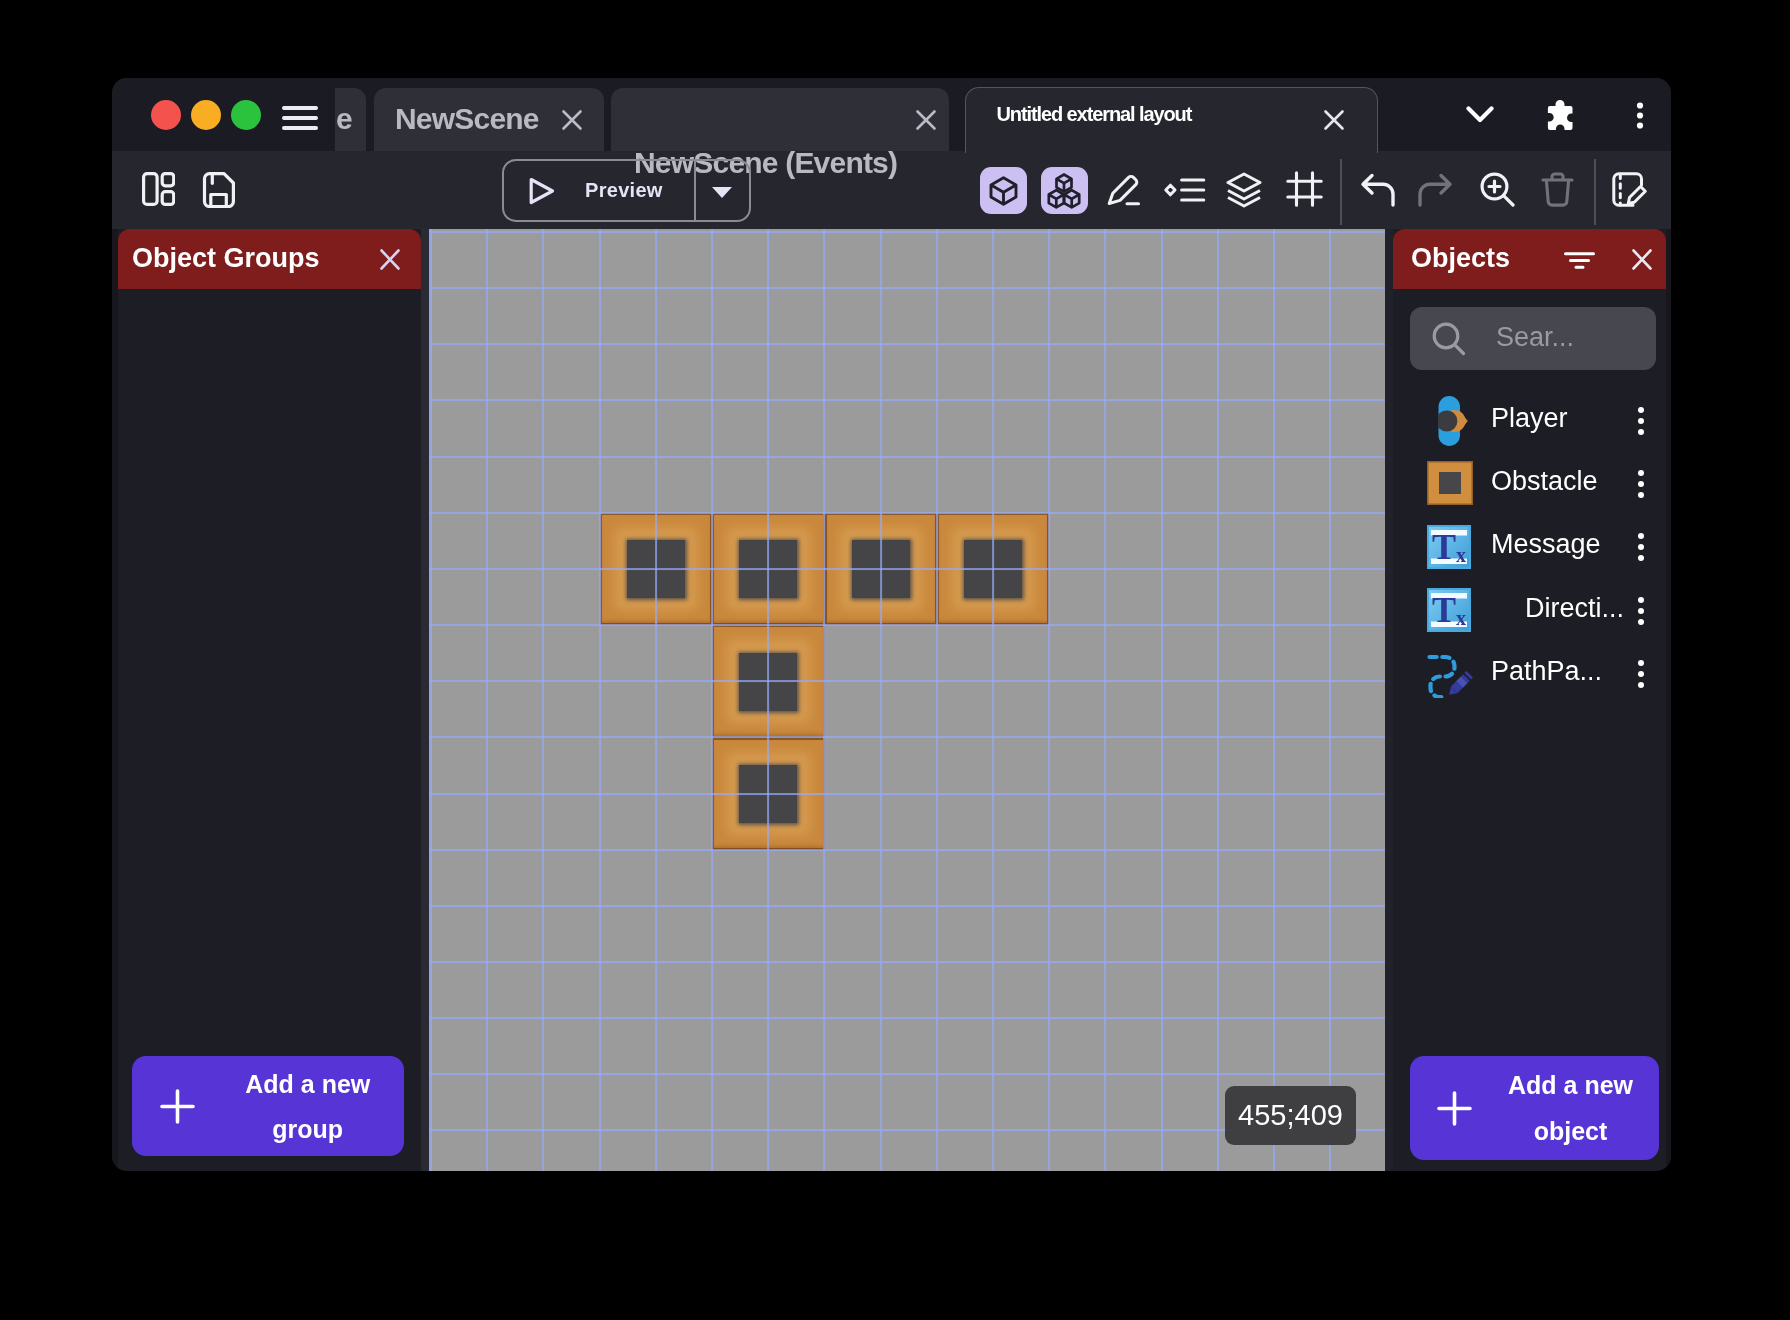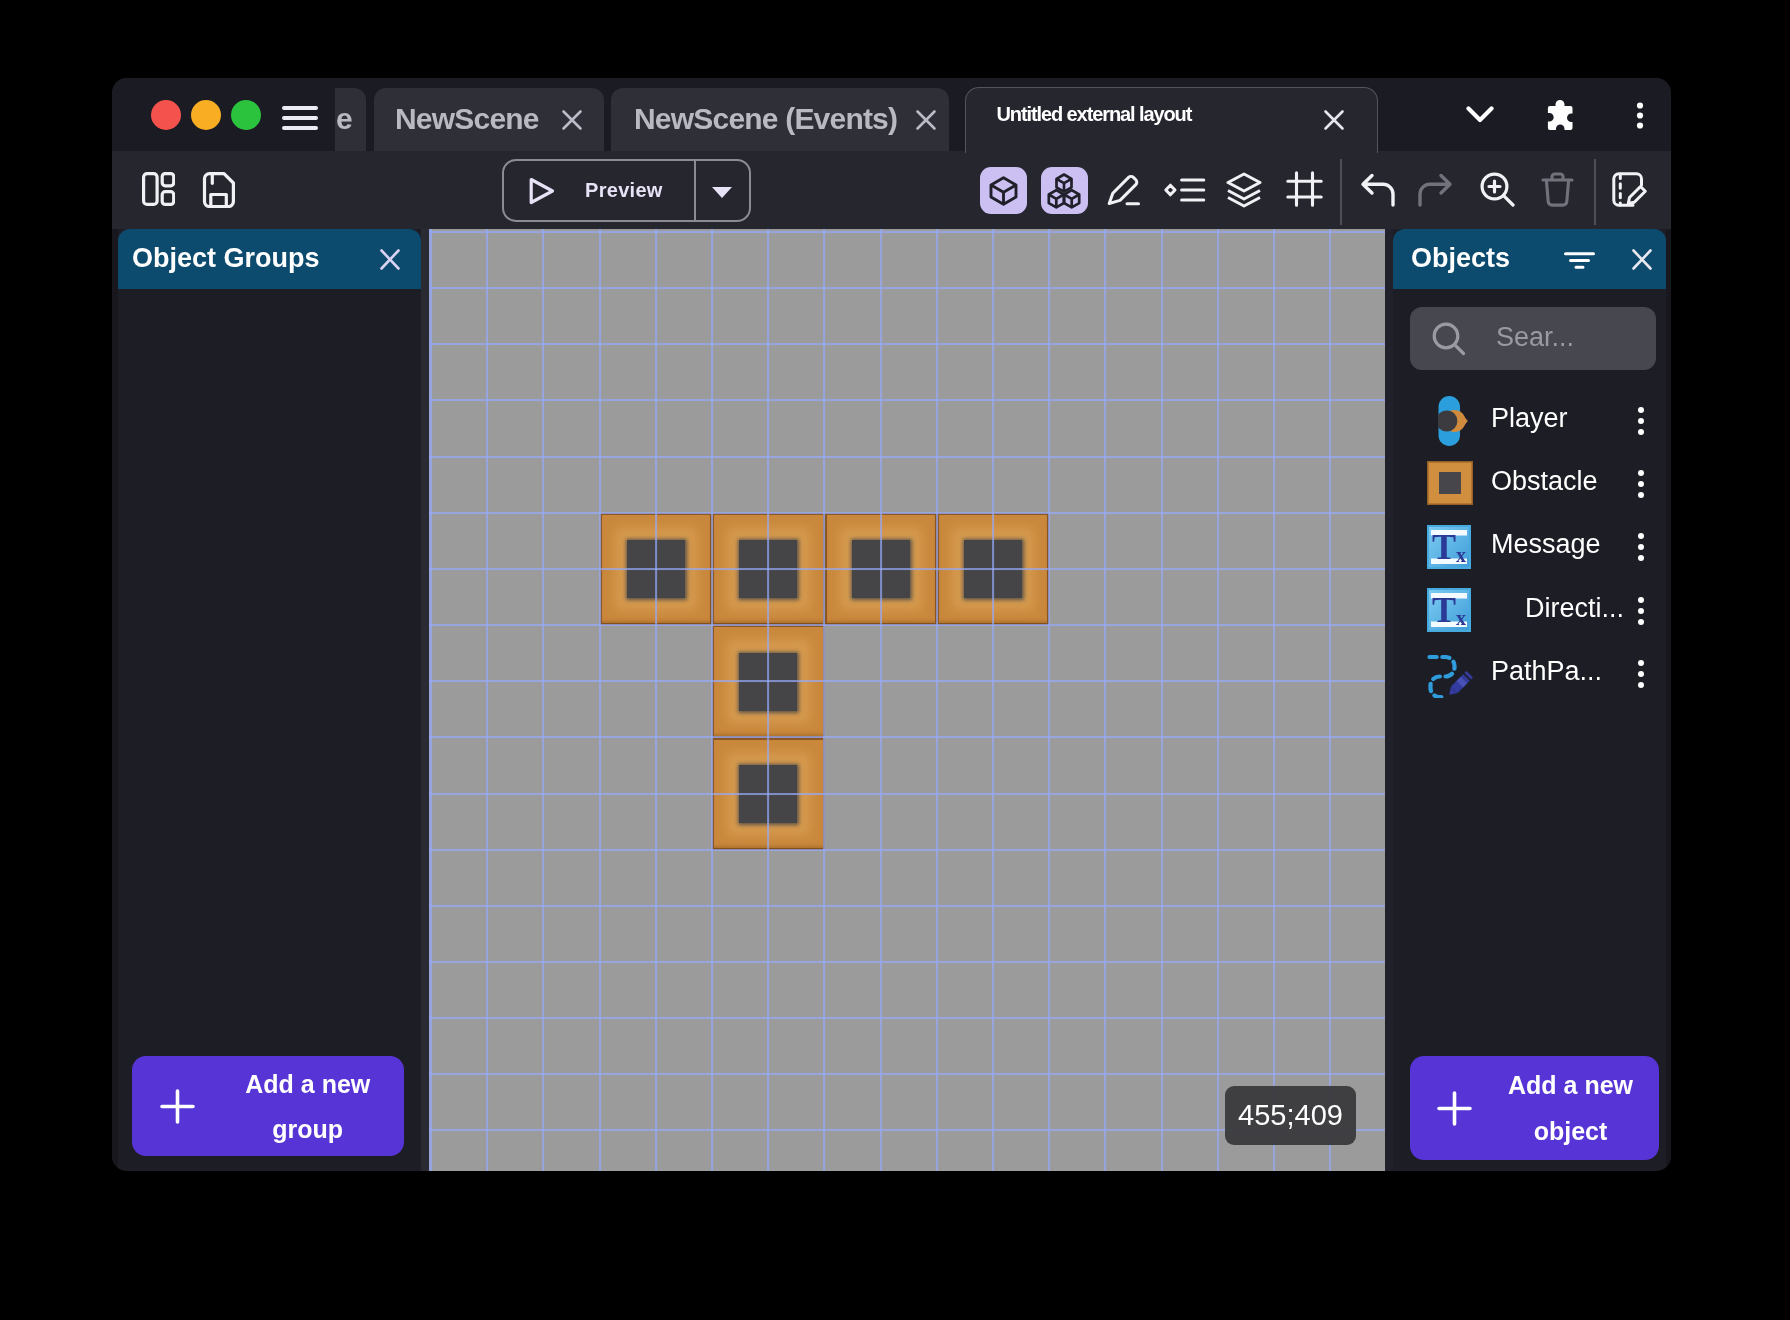--- a/index.html
+++ b/index.html
@@ -18,21 +18,21 @@
   background:#26262f; border:1.5px solid #54545e; border-bottom:none;
   border-radius:14px 14px 0 0; color:#fff; font-size:20px; font-weight:bold; z-index:5; }
 #toolbar { position:absolute; left:0; top:73px; width:100%; height:78.2px; background:#26262f; }
 #previewbtn { position:absolute; left:390px; top:80.5px; width:249px; height:63px;
   border:2px solid #8b8b95; border-radius:14px; color:#e7e2f6; font-size:20px; font-weight:bold; }
 #publishbtn { position:absolute; left:658px; top:80.5px; width:188px; height:63.5px;
   background:#5b2fdf; border-radius:14px; color:#fff; font-size:24.5px; font-weight:bold; }
 .toggle { position:absolute; top:88.5px; width:47px; height:47.5px; background:#ccc0f2; border-radius:11px; }
 .sep { position:absolute; top:81px; width:2px; height:66px; background:#4e4e58; }
 .icon { position:absolute; }
-.panel-h { position:absolute; top:151.2px; height:60.3px; background:#0c4a6e;
+.panel-h { position:absolute; top:151.2px; height:60.3px; background:#7f1d1d;
   border-radius:12px 12px 0 0; color:#fff; font-size:27px; font-weight:bold; }
 .panel-b { position:absolute; top:211.5px; bottom:0; background:#1d1d25; }
 .searchbox { position:absolute; top:229px; height:63px; background:#47474f; border-radius:12px; }
 .ph { position:absolute; top:15px; color:#9a9aa2; font-size:27px; }
 .addbtn { position:absolute; background:#5634d5; border-radius:14px; color:#fff;
   font-size:25px; font-weight:bold; }
 .addbtn .txt { position:absolute; text-align:center; line-height:45.5px; }
 .row { position:absolute; color:#fff; font-size:27px; font-weight:normal; }
 .kebab { position:absolute; width:6px; }
 .kebab i { position:absolute; left:0; width:6px; height:6px; border-radius:50%; background:#fff; }
@@ -78,21 +78,21 @@
   <div class="tab" style="left:262px; width:230px;">
     <div class="lbl" style="left:21px;">NewScene</div>
     <div class="tabx" style="left:186px;">
         <svg width="24" height="24" viewBox="0 0 24 24">
           <path d="M3.5 3.5 L20.5 20.5 M20.5 3.5 L3.5 20.5" stroke="#b9bcc6" stroke-width="2.6" stroke-linecap="round"></path>
         </svg>
       </div>
   </div>
 
   <div class="tab" style="left:499px; width:338px;">
-    <div class="lbl" style="left:23px;">NewScene (Events)</div>
+    <div class="lbl" style="left:23px;margin-top:44px;">NewScene (Events)</div>
     <div class="tabx" style="left:303px;">
         <svg width="24" height="24" viewBox="0 0 24 24">
           <path d="M3.5 3.5 L20.5 20.5 M20.5 3.5 L3.5 20.5" stroke="#b9bcc6" stroke-width="2.6" stroke-linecap="round"></path>
         </svg>
       </div>
   </div>
 
   <div id="activetab">
     <div class="lbl" style="position:absolute;left:31px;top:15px;white-space:nowrap;letter-spacing:-1.1px;">Untitled external layout</div>
     <div class="tabx" style="position:absolute;left:356px;top:20px;">

